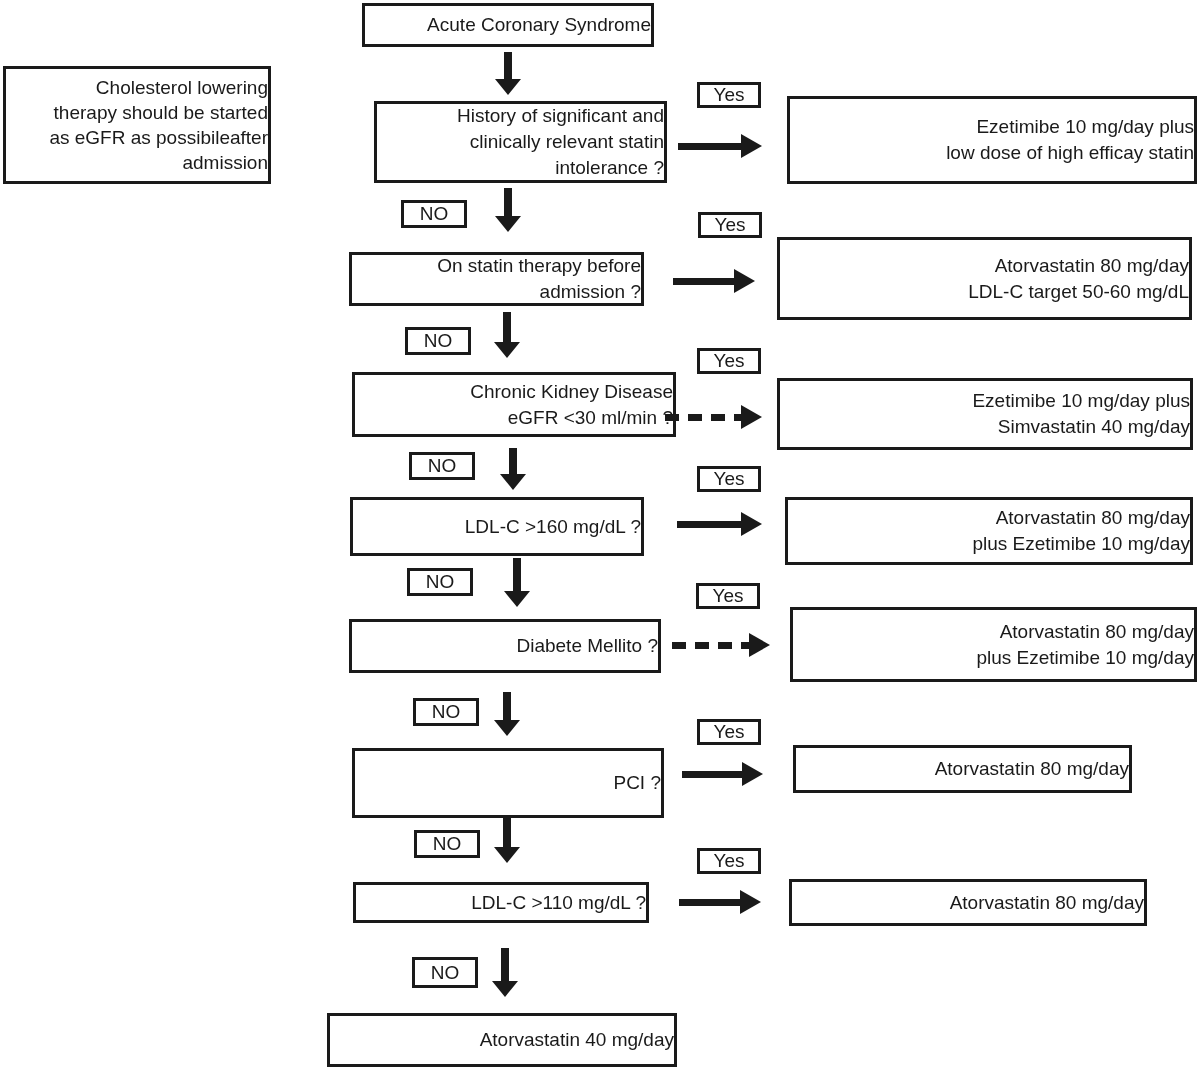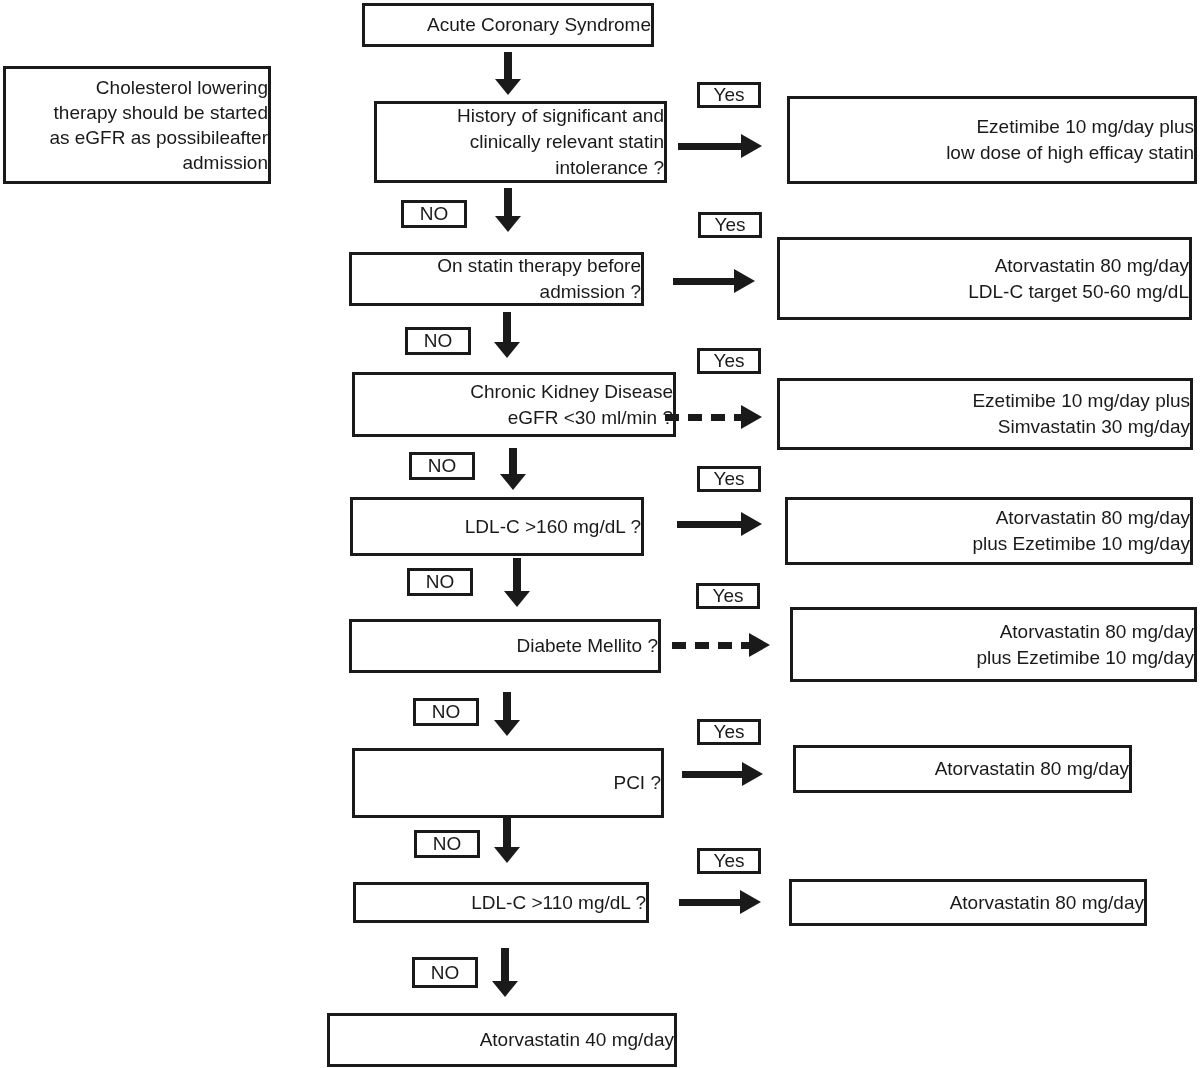--- a/index.html
+++ b/index.html
@@ -141,21 +141,21 @@
   </div>
   <div class="tag" style="left:697px; top:348px; width:64px; height:26px;">
     <span>Yes</span>
   </div>
   <div class="harrow" style="left:665px; top:405px; width:97px;">
     <div class="hshaft dashed"></div>
     <div class="hhead"></div>
   </div>
   <div class="box" style="left:777px; top:378px; width:416px; height:72px;">
     <div>Ezetimibe 10 mg/day plus</div>
-    <div>Simvastatin 30 mg/day</div>
+    <div>Simvastatin 40 mg/day</div>
   </div>
   <div class="tag" style="left:409px; top:452px; width:66px; height:28px;">
     <span>NO</span>
   </div>
   <div class="varrow" style="left:500px; top:448px; height:42px;">
     <div class="vshaft"></div>
     <div class="vhead"></div>
   </div>
 
   <div class="box" style="left:350px; top:497px; width:294px; height:59px;">

